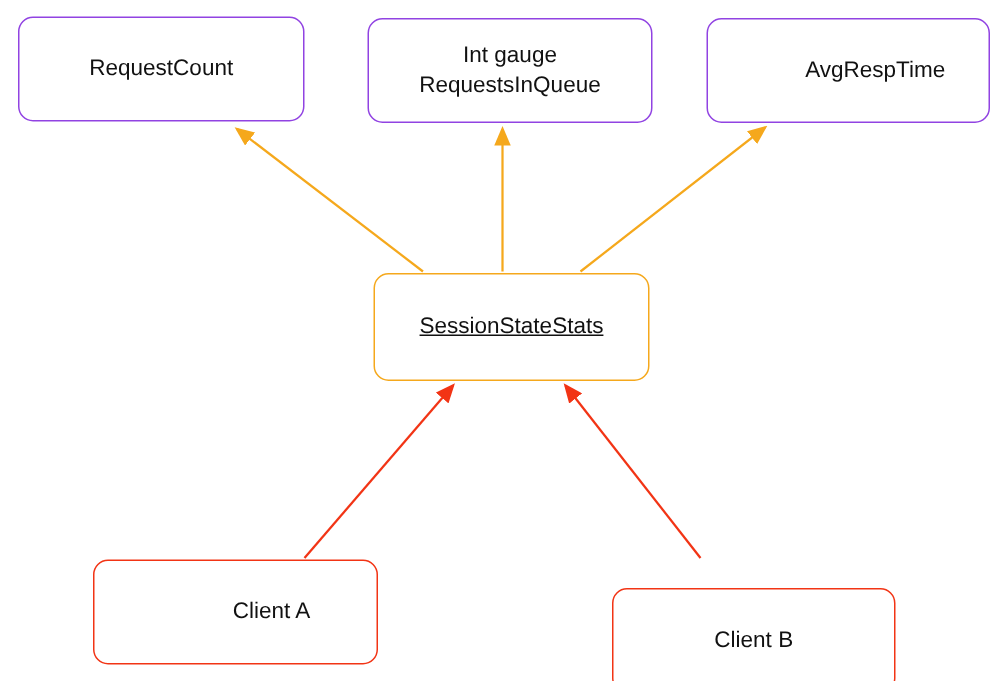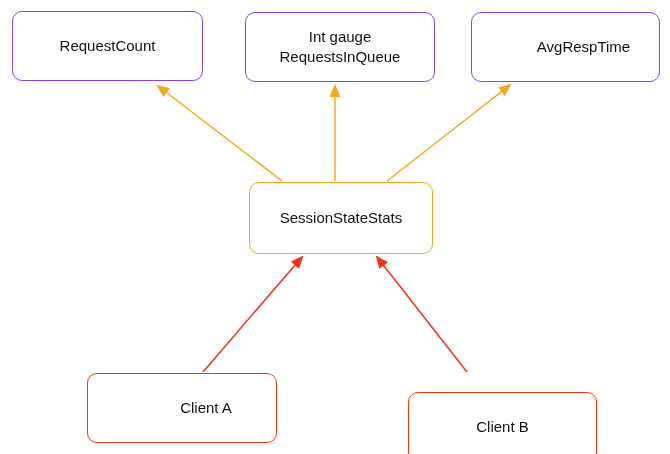--- a/index.html
+++ b/index.html
@@ -30,21 +30,21 @@
     justify-content: center;
     text-align: center;
     font-size: 15px;
     line-height: 1.35;
   }
   .node .label { white-space: nowrap; }
   #node-requestcount   { left: 12px;  top: 11px;  width: 191px; height: 70px; }
   #node-requestsinqueue{ left: 245px; top: 12px;  width: 190px; height: 70px; }
   #node-avgresptime    { left: 471px; top: 12px;  width: 189px; height: 70px; }
   #node-hub            { left: 249px; top: 182px; width: 184px; height: 72px; }
-  #node-client-a       { left: 87px;  top: 373px; width: 190px; height: 70px; padding-left: 48px; }
+  #node-client-a       { left: 62px;  top: 373px; width: 190px; height: 70px; padding-left: 48px; }
   #node-client-b       { left: 408px; top: 392px; width: 189px; height: 70px; }
 </style>
 </head>
 <body>
 
 <div class="canvas">
 
   <svg class="edges-layer" width="670" height="454" viewBox="0 0 670 454" xmlns="http://www.w3.org/2000/svg">
     <defs>
       <marker id="arrow-orange" markerUnits="userSpaceOnUse" markerWidth="13" markerHeight="11" refX="11" refY="5.5" orient="auto">
@@ -67,21 +67,21 @@
 
   <div class="node" id="node-requestsinqueue" style="border-color: rgb(145, 67, 226);">
     <span class="label">Int gauge</span>
     <span class="label">RequestsInQueue</span>
   </div>
 
   <div class="node" id="node-avgresptime" style="border-color: rgb(145, 67, 226); padding-left: 36px;">
     <span class="label">AvgRespTime</span>
   </div>
 
-  <div class="node" id="node-hub" style="border-color: rgb(245, 168, 28);">
+  <div class="node" id="node-hub" style="border-color: rgb(245, 168, 28); text-decoration: underline;">
     <span class="label">SessionStateStats</span>
   </div>
 
   <div class="node" id="node-client-a" style="border-color: rgb(242, 52, 21);">
     <span class="label">Client A</span>
   </div>
 
   <div class="node" id="node-client-b" style="border-color: rgb(242, 52, 21);">
     <span class="label">Client B</span>
   </div>

